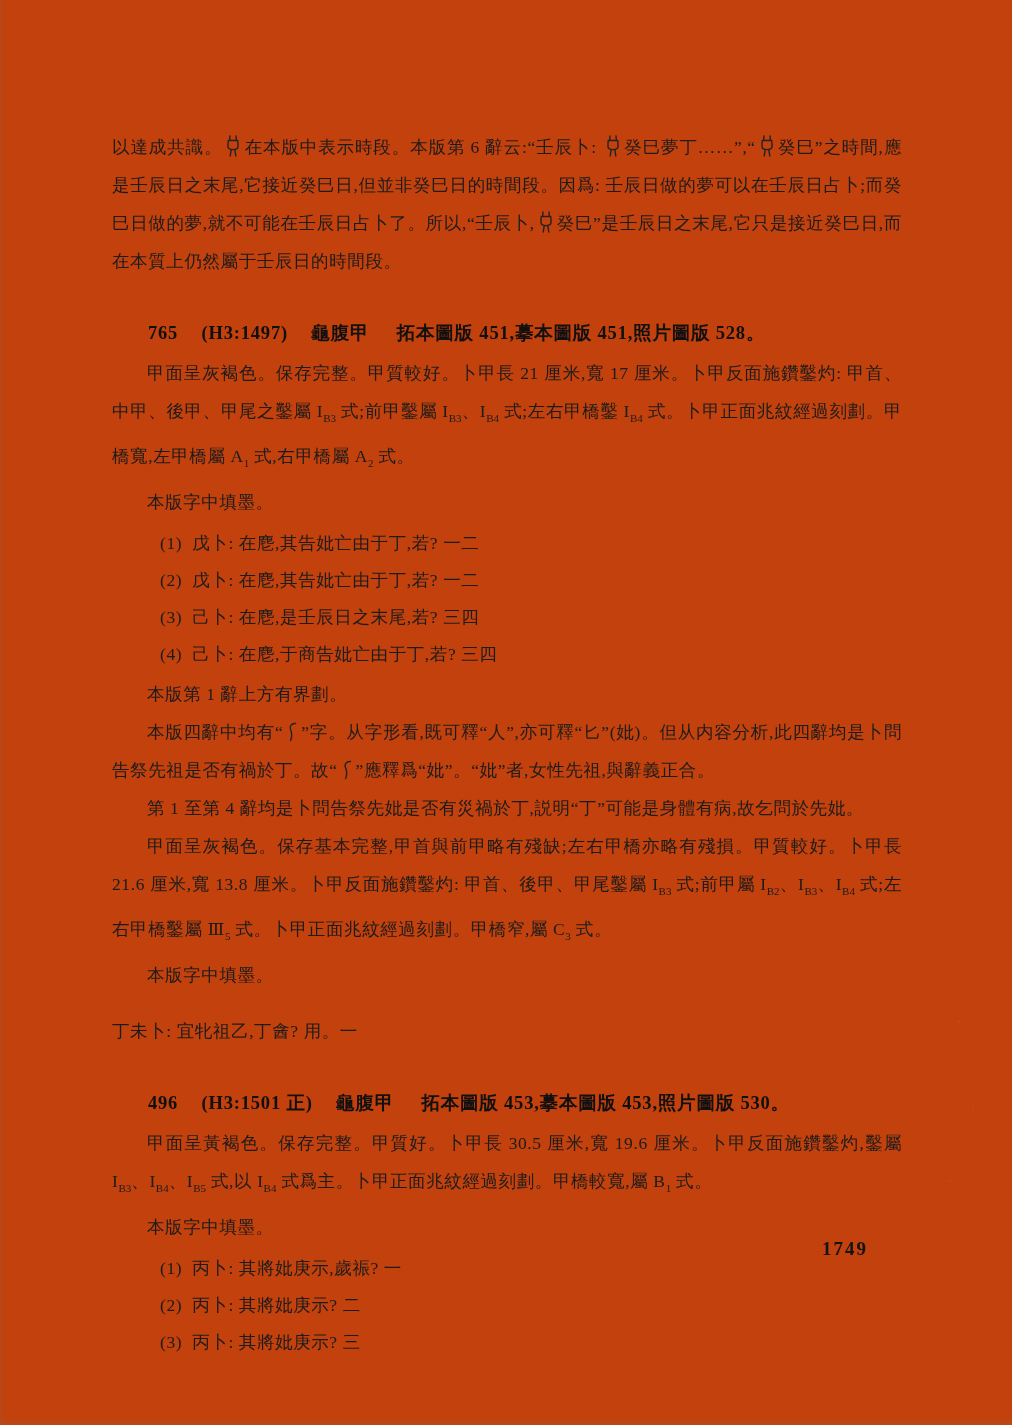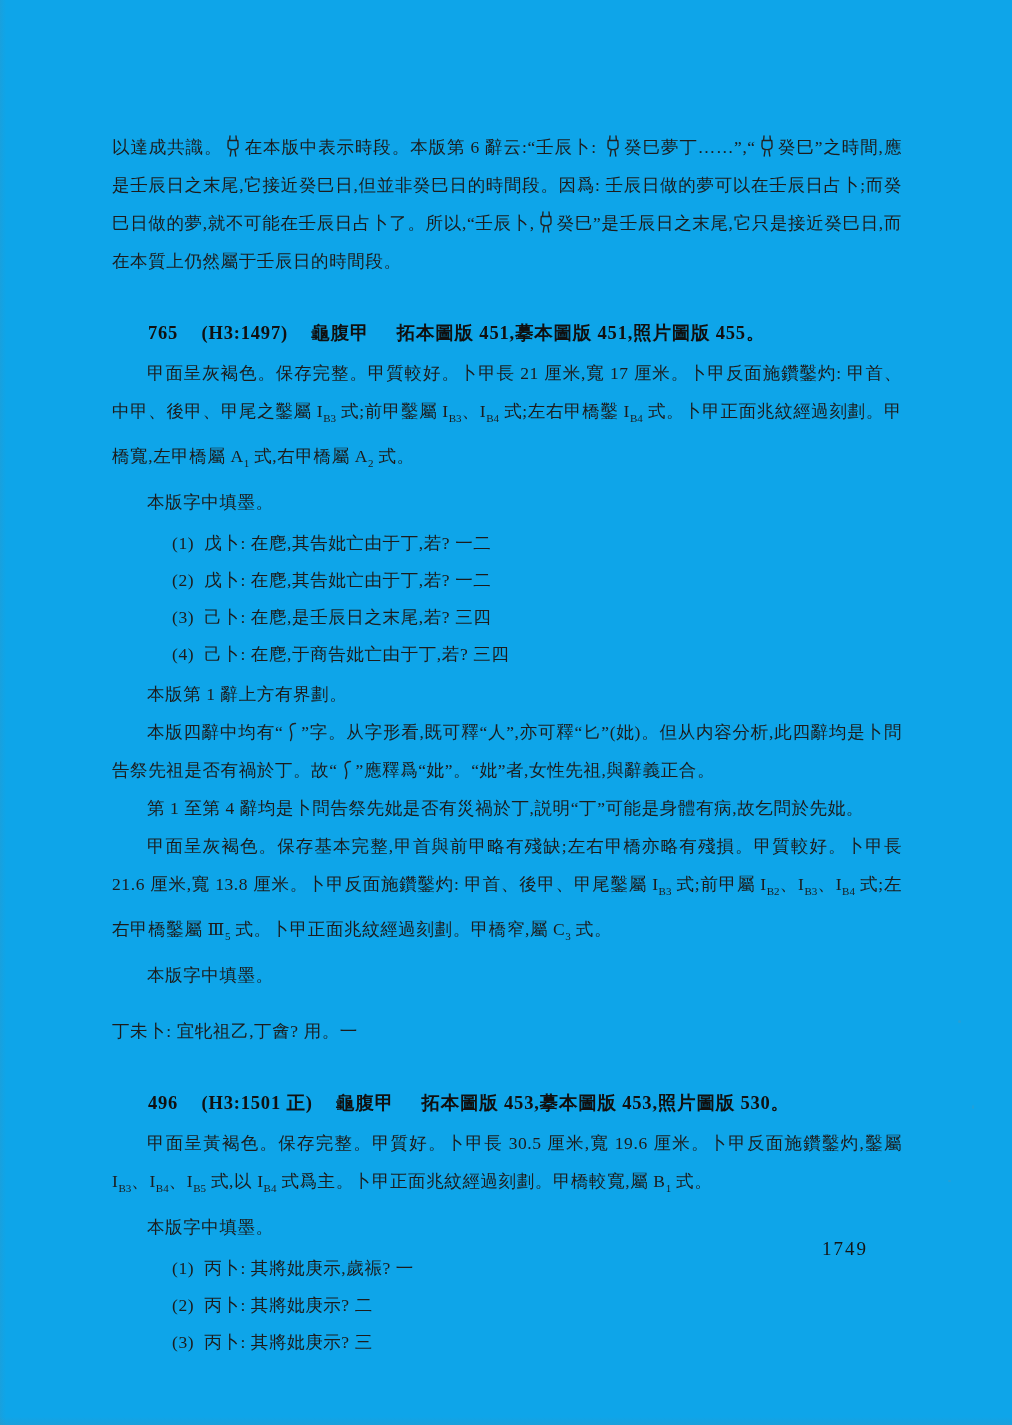--- a/index.html
+++ b/index.html
@@ -1,20 +1,20 @@
 <!DOCTYPE html>
 <html><head>
 <meta charset="utf-8">
 <style>
   html,body{margin:0;padding:0;background:#e8e8e8;}
   .page{
     position:relative;
     width:1012px;height:1425px;
     margin:0 auto;
-    background:#0ea5e9;
+    background:#c2410c;
     overflow:hidden;
     font-family:"Liberation Serif","DejaVu Serif",serif;
     color:#1c1c1c;
     box-sizing:border-box;
     padding:128px 110px 0 112px;
   }
   .scan-streak{position:absolute;left:0;top:0;width:6px;height:100%;
     background:linear-gradient(to right, rgba(120,120,120,0.10), rgba(120,120,120,0));}
   .scan-speck{position:absolute;background:rgba(140,140,140,0.18);border-radius:50%;}
   .scan-bottom{position:absolute;left:0;bottom:0;width:100%;height:8px;
@@ -32,33 +32,33 @@
     line-height:30px;
   }
   .section-heading .h-num{margin-right:18px;}
   .section-heading .h-cat{margin-right:18px;}
   .section-heading .h-type{margin-right:22px;}
   .desc{text-indent:2em;}
   .ink-note{text-indent:2em;margin-top:2px;}
   .inscriptions{list-style:none;margin:4px 0 2px 0;padding:0;}
   .inscriptions li{
     font-size:17.5px;line-height:37px;letter-spacing:0.6px;
-    margin-left:60px;
+    margin-left:48px;
   }
   .inscriptions li .ins-no{margin-right:10px;}
   .single-inscription{
     font-size:17.5px;line-height:38px;letter-spacing:0.6px;
   }
   .note{text-indent:2em;}
   sub{font-size:11px;letter-spacing:0;}
   .glyph{display:inline-block;vertical-align:-4px;margin:0 3px;}
   .glyph svg{display:block;}
   .page-number{
     position:absolute;left:822px;top:1238px;
-    font-size:19px;font-weight:normal;letter-spacing:2px;color:#141414;
+    font-size:19px;font-weight:bold;letter-spacing:2px;color:#141414;
     font-family:"Liberation Serif","DejaVu Serif",serif;
   }
 </style>
 </head>
 <body>
 
 <div class="page">
   <div class="scan-streak"></div>
   <div class="scan-speck" style="left:958px;top:1020px;width:3px;height:3px;"></div>
   <div class="scan-speck" style="left:972px;top:1105px;width:2px;height:4px;"></div>
@@ -73,21 +73,21 @@
           <path d="M5 1 L4.6 5.5 M11 1 L11.4 5.5 M3.2 5.5 L12.8 5.5 M3.6 5.5 C3 6 3 7.5 3 9 L3 11.5 C3 13.6 4.6 14.6 8 14.6 C11.4 14.6 13 13.6 13 11.5 L13 9 C13 7.5 13 6 12.4 5.5 M6.2 14.6 L5.2 21 M9.8 14.6 L10.8 21" fill="none" stroke="#222" stroke-width="1.4" stroke-linecap="round"></path>
         </svg></span>癸巳”之時間,應是壬辰日之末尾,它接近癸巳日,但並非癸巳日的時間段。因爲: 壬辰日做的夢可以在壬辰日占卜;而癸巳日做的夢,就不可能在壬辰日占卜了。所以,“壬辰卜,<span class="glyph"><svg viewBox="0 0 16 22" width="16" height="22">
           <path d="M5 1 L4.6 5.5 M11 1 L11.4 5.5 M3.2 5.5 L12.8 5.5 M3.6 5.5 C3 6 3 7.5 3 9 L3 11.5 C3 13.6 4.6 14.6 8 14.6 C11.4 14.6 13 13.6 13 11.5 L13 9 C13 7.5 13 6 12.4 5.5 M6.2 14.6 L5.2 21 M9.8 14.6 L10.8 21" fill="none" stroke="#222" stroke-width="1.4" stroke-linecap="round"></path>
         </svg></span>癸巳”是壬辰日之末尾,它只是接近癸巳日,而在本質上仍然屬于壬辰日的時間段。</p>
 
   <div>
     <h3 class="section-heading">
       <span class="h-num">765</span>
       <span class="h-cat">(H3:1497)</span>
       <span class="h-type">龜腹甲</span>
-      <span class="h-plates">拓本圖版 451,摹本圖版 451,照片圖版 455。</span>
+      <span class="h-plates">拓本圖版 451,摹本圖版 451,照片圖版 528。</span>
     </h3>
     <p class="para desc">甲面呈灰褐色。保存完整。甲質較好。卜甲長 21 厘米,寬 17 厘米。卜甲反面施鑽鑿灼: 甲首、中甲、後甲、甲尾之鑿屬 I<sub>B3</sub> 式;前甲鑿屬 I<sub>B3</sub>、I<sub>B4</sub> 式;左右甲橋鑿 I<sub>B4</sub> 式。卜甲正面兆紋經過刻劃。甲橋寬,左甲橋屬 A<sub>1</sub> 式,右甲橋屬 A<sub>2</sub> 式。</p>
     <p class="para ink-note">本版字中填墨。</p>
     <ul class="inscriptions">
       <li>
         <span class="ins-no">(1)</span><span>戊卜: 在麀,其告妣亡由于丁,若? 一二</span>
       </li>
       <li>
         <span class="ins-no">(2)</span><span>戊卜: 在麀,其告妣亡由于丁,若? 一二</span>
       </li>

